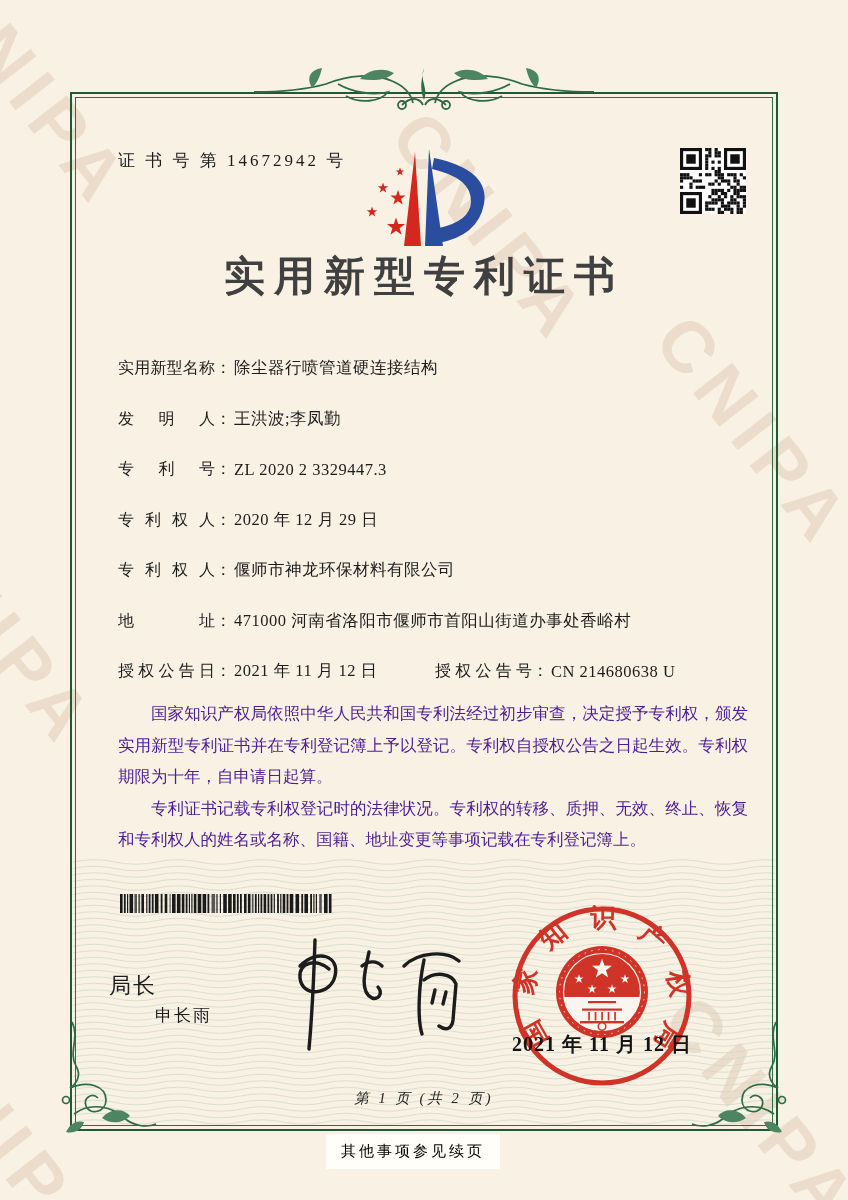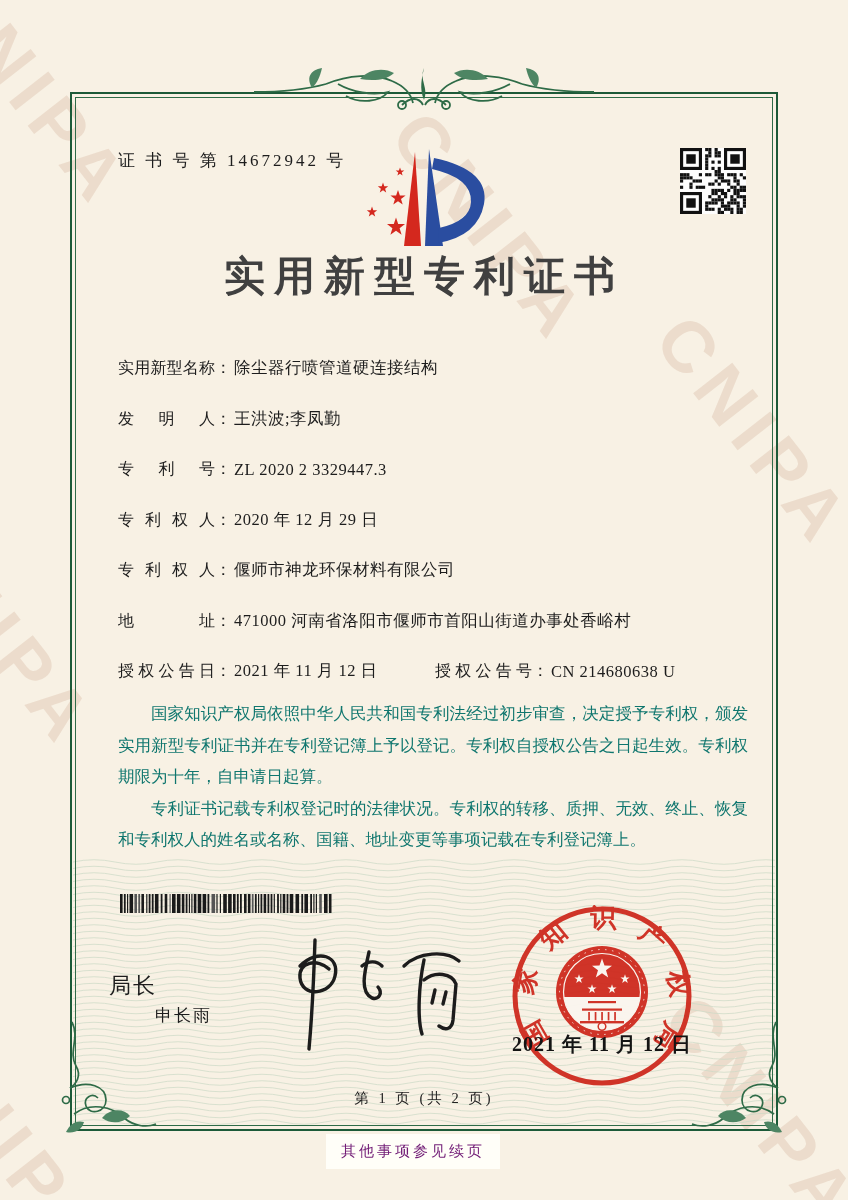--- a/index.html
+++ b/index.html
@@ -28,33 +28,33 @@
   #title{left:0;top:249px;width:848px;text-align:center;font-size:41px;font-weight:bold;
          letter-spacing:9px;color:#404040;}
   #fields{left:118px;top:352px;width:648px;}
   .frow{display:flex;align-items:flex-end;height:27px;margin-bottom:23.5px;
         font-size:16.5px;white-space:nowrap;}
   .f-lbl{display:inline-block;width:97px;font-size:16px;text-align:justify;text-align-last:justify;}
   .f-colon{display:inline-block;width:19px;}
   .f-val{letter-spacing:.5px;}
   .f-val1{display:inline-block;width:201px;}
   #paras{left:118px;top:698px;width:630px;font-size:16.5px;line-height:31.5px;
-         text-align:justify;color:#0f766e;z-index:5;}
+         text-align:justify;color:#4c1d95;z-index:5;}
   #paras p{margin:0;text-indent:2em;}
   #barcode{left:120px;top:894px;z-index:5;}
   #signer-title{left:109px;top:971px;font-size:22px;letter-spacing:2px;}
   #signer-name{left:119px;top:1004px;font-size:17px;letter-spacing:2px;margin-left:36px;}
   #signature{left:238px;top:932px;z-index:6;}
   #seal{left:511px;top:905px;z-index:6;opacity:.95;}
   #seal-date{left:512px;top:1031px;width:200px;font-size:20px;font-weight:600;
              letter-spacing:1px;color:#141414;z-index:7;white-space:nowrap;}
   #page-info{left:70px;top:1089px;width:708px;text-align:center;font-size:14.5px;
-             letter-spacing:3px;color:#222;}
+             letter-spacing:3px;color:#222;font-style:italic;}
   #note-box{left:326px;top:1134px;background:#fffef8;padding:8px 15px;font-size:15px;
-            letter-spacing:3px;z-index:6;color:#701a75;}
+            letter-spacing:3px;z-index:6;color:#000000;}
   #logo{left:340px;top:140px;z-index:5;}
   #qr{left:680px;top:148px;z-index:5;}
 </style>
 </head>
 <body>
 
 <div id="page">
 
   <div class="wm" style="left:-18px;top:-40px">CNIPA</div>
   <div class="wm" style="left:440px;top:96px">CNIPA</div>

